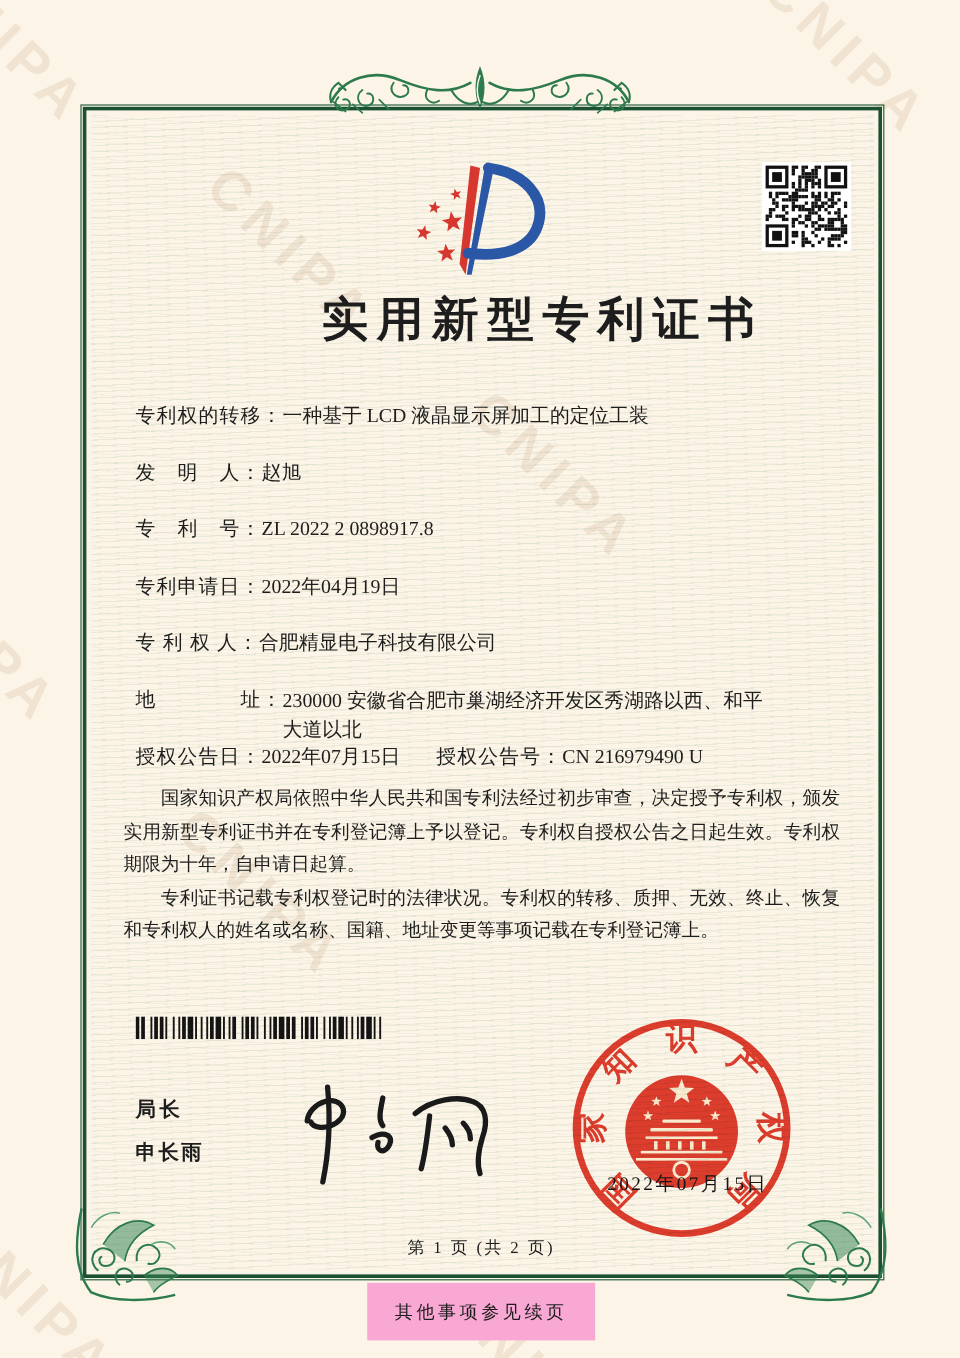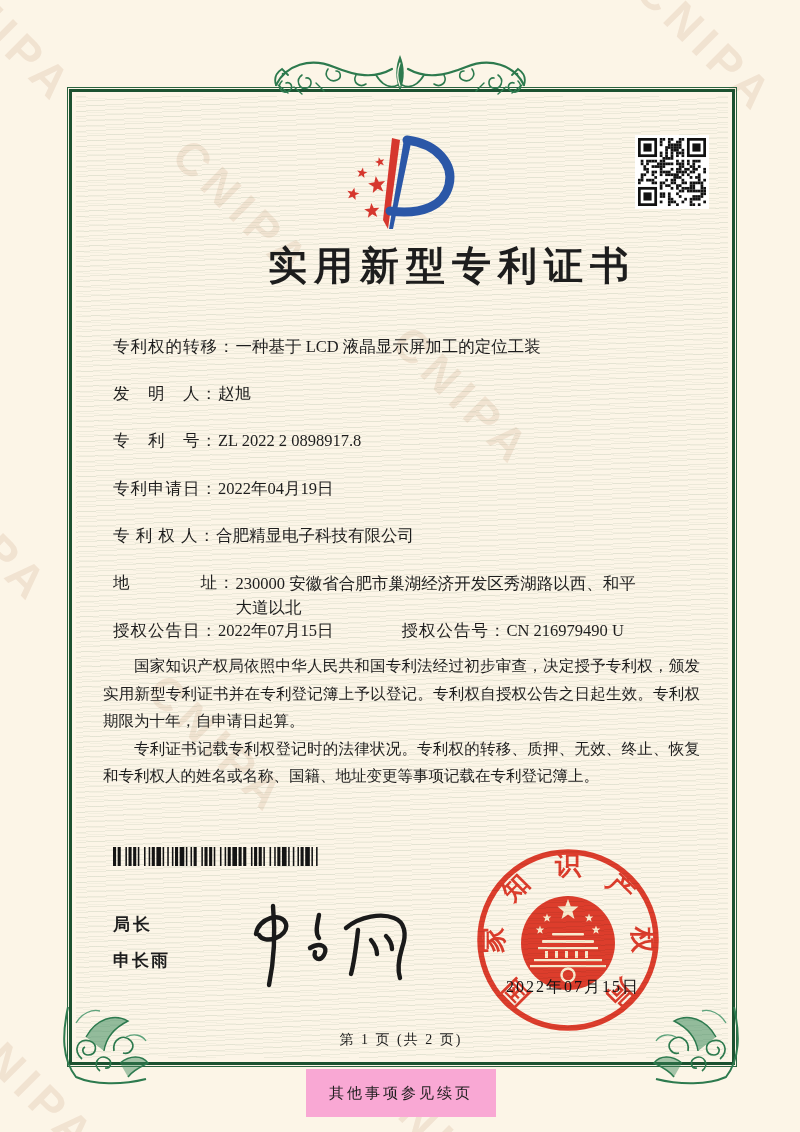--- a/index.html
+++ b/index.html
@@ -32,21 +32,21 @@
   .cert-no{position:absolute;left:105px;top:141px;font-size:15.5px;letter-spacing:1.5px;}
   .logo{position:absolute;left:330px;top:131px;}
   .qr{position:absolute;left:635px;top:135px;width:74px;height:74px;background:#ffffff;}
   .title{
     position:absolute;left:57px;top:239px;width:579px;text-align:right;
     font-size:39px;font-weight:700;letter-spacing:7px;white-space:nowrap;
   }
   
   .row{position:absolute;left:113px;font-size:16.5px;white-space:nowrap;}
   .row .lbl{letter-spacing:1px;}
-  .row-flex{display:flex;gap:68px;}
+  .row-flex{display:flex;gap:30px;}
   .row-addr{display:flex;white-space:normal;width:600px;}
   .row-addr .lbl{flex:none;text-align:right;}
   .row-addr .val{white-space:pre-line;line-height:24px;}
   
   .paras{position:absolute;left:103px;top:652px;width:597px;}
   .paras p{margin:0;text-indent:2em;font-size:15.5px;line-height:27.5px;text-align:justify;}
   
   .barcode{position:absolute;left:113px;top:847px;}
   .signer-title{position:absolute;left:113px;top:913px;font-family:"Liberation Sans","DejaVu Sans",sans-serif;font-size:17px;font-weight:600;letter-spacing:3px;}
   .signer-name{position:absolute;left:113px;top:949px;font-family:"Liberation Sans","DejaVu Sans",sans-serif;font-size:17px;font-weight:600;letter-spacing:2px;}

